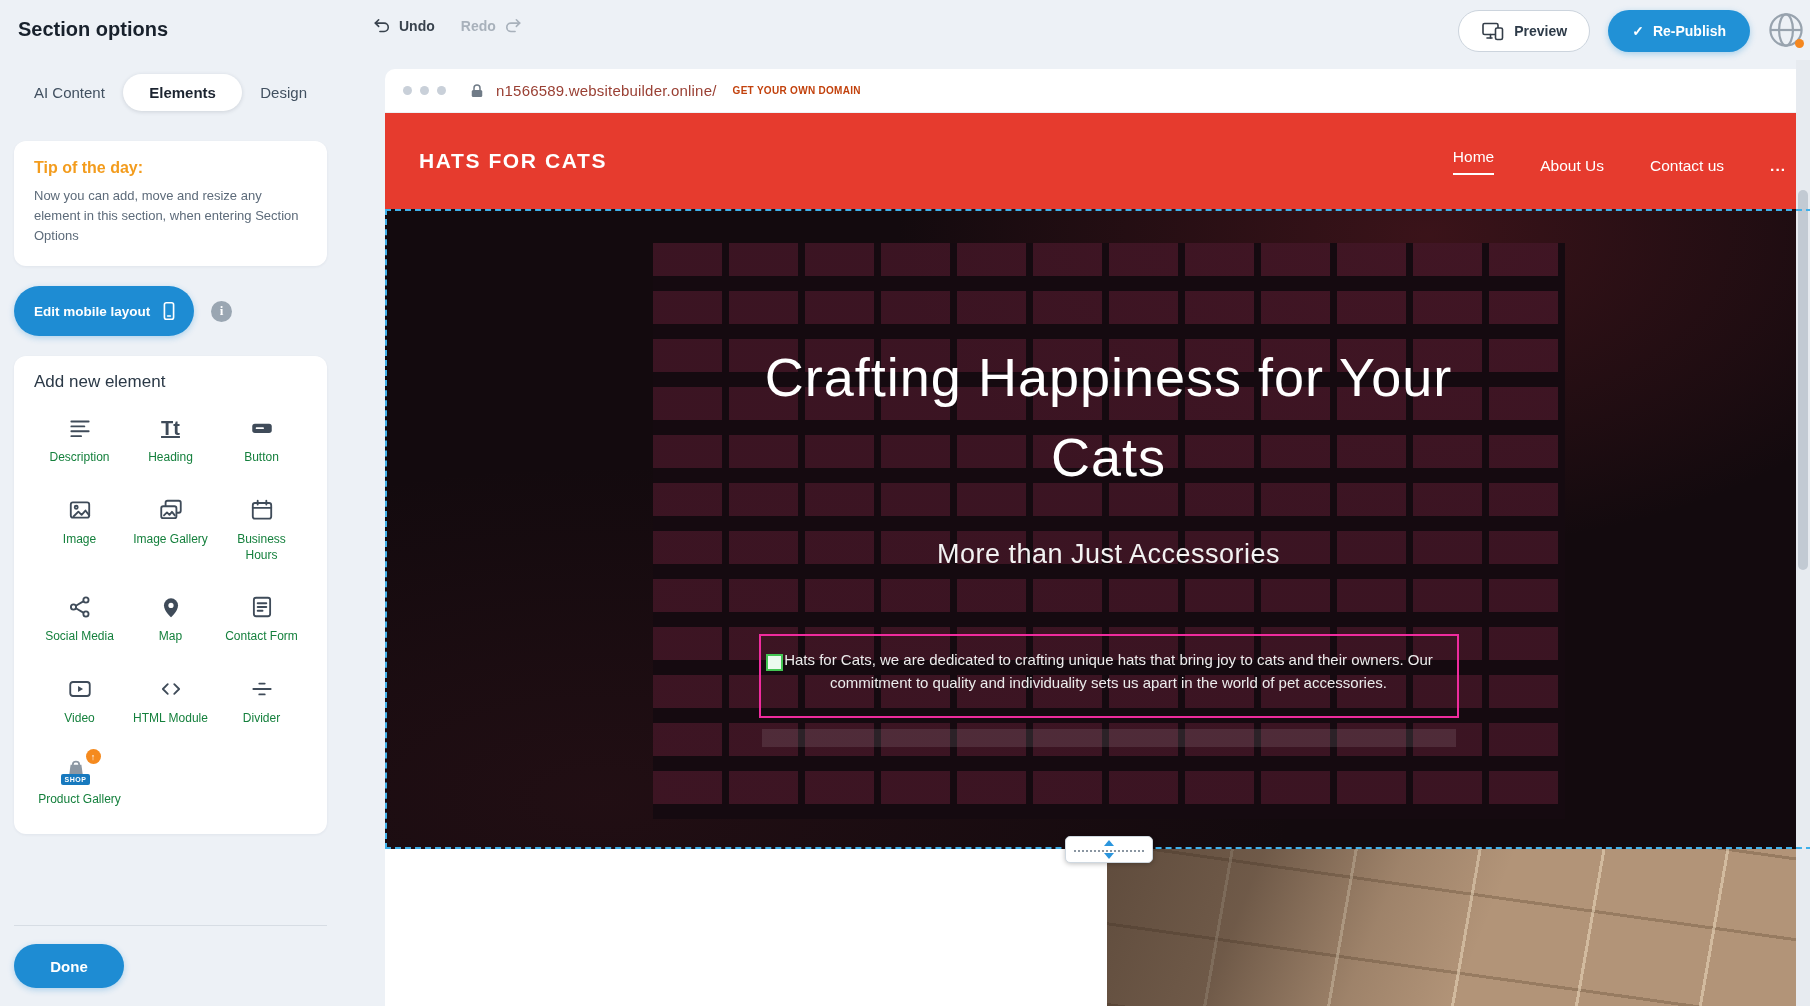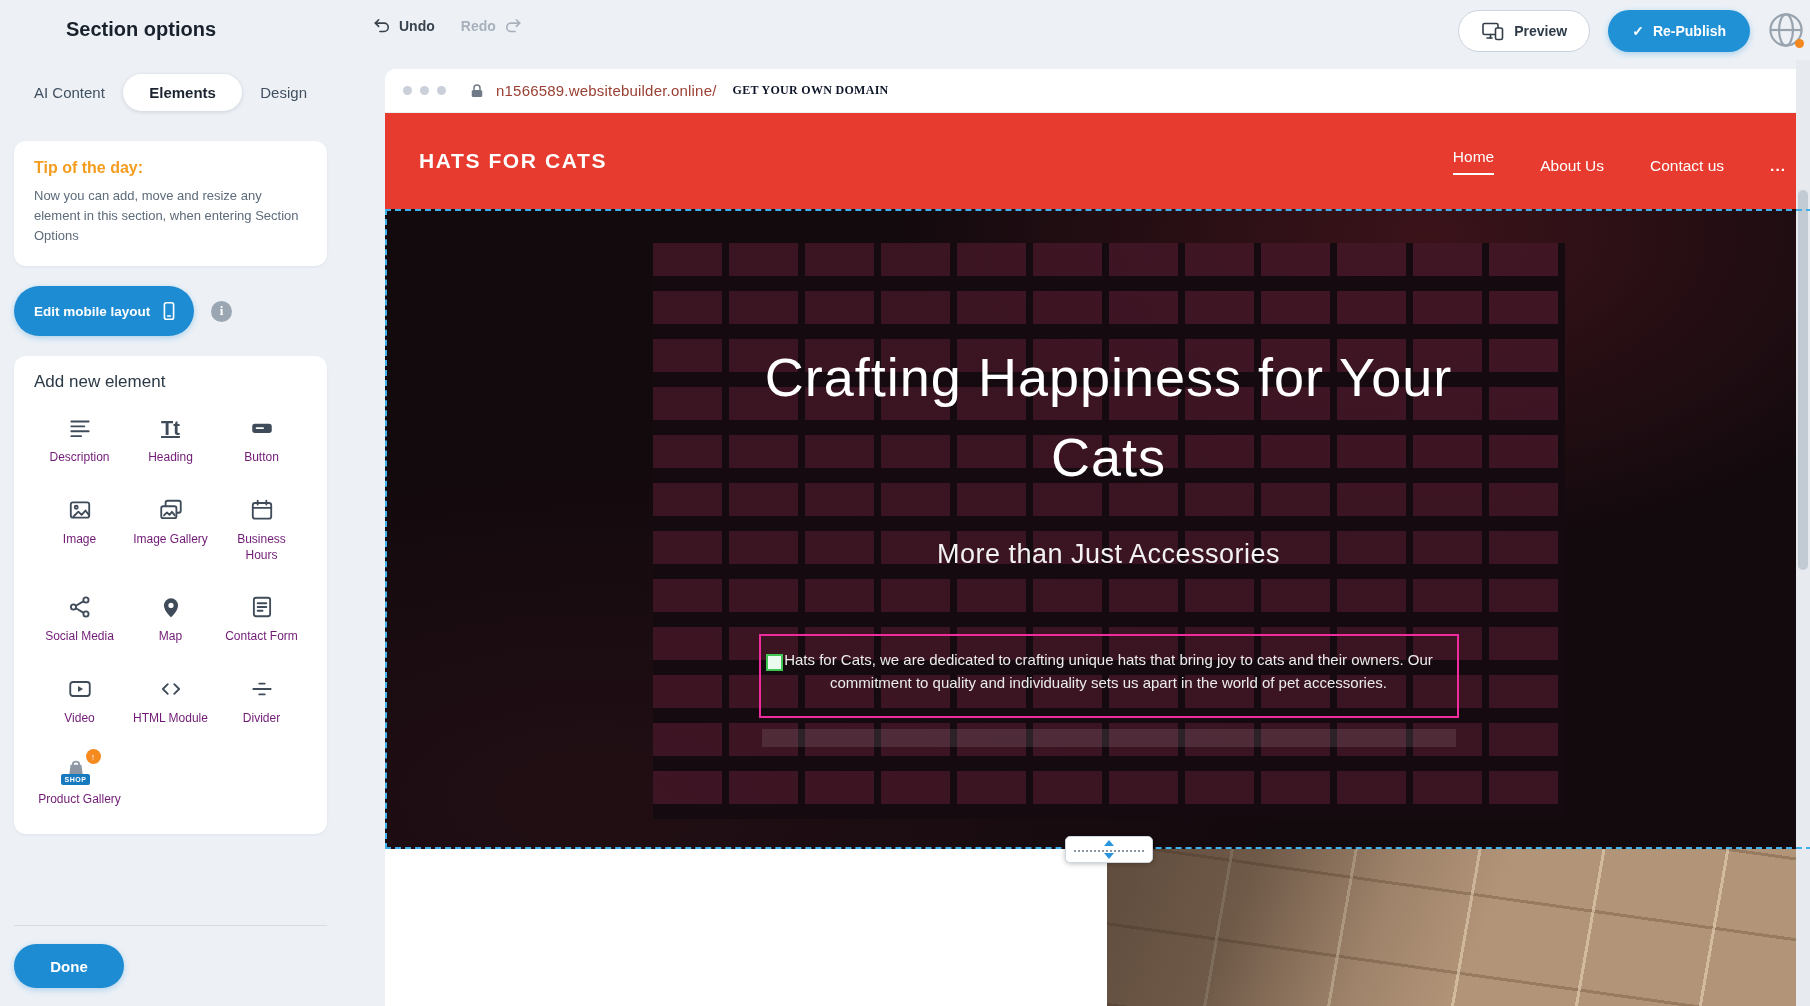--- a/index.html
+++ b/index.html
@@ -1,21 +1,21 @@
 <!DOCTYPE html>
 <html><head>
 <meta charset="utf-8">
 <style>
   * { margin:0; padding:0; box-sizing:border-box; }
   html,body { width:1810px; height:1006px; overflow:hidden; }
   body { font-family:"Liberation Sans", sans-serif; background:#edf1f6; position:relative; color:#1c2430; }
 
   
   .topbar { position:absolute; top:0; left:0; right:0; height:60px; }
-  .page-title { position:absolute; left:18px; top:18px; font-size:20px; font-weight:bold; color:#18212c;margin-left:48px; }
+  .page-title { position:absolute; left:18px; top:18px; font-size:20px; font-weight:bold; color:#18212c; }
   .undo-redo { position:absolute; left:372px; top:16px; display:flex; align-items:center; gap:26px; }
   .ur-btn { display:flex; align-items:center; gap:7px; font-size:14px; font-weight:bold; color:#38424d; cursor:pointer; }
   .ur-btn.disabled { color:#a8b1bb; }
   .topbar-right { position:absolute; right:60px; top:10px; display:flex; align-items:center; gap:18px; }
   .btn-preview { display:flex; align-items:center; gap:9px; background:#fff; border:1px solid #ccd4dd; border-radius:21px; height:42px; padding:0 22px; font-size:14px; font-weight:bold; color:#2d3a48; cursor:pointer; }
   .btn-republish { display:flex; align-items:center; gap:9px; background:#2191d6; border:none; border-radius:21px; height:42px; padding:0 24px; font-size:14px; font-weight:bold; color:#fff; cursor:pointer; box-shadow:0 2px 6px rgba(33,145,214,.35); }
   .globe-btn { position:absolute; right:2px; top:8px; width:44px; height:44px; cursor:pointer; }
   .globe-dot { position:absolute; right:4px; bottom:4px; width:9px; height:9px; border-radius:50%; background:#f5871f; }
 
   
@@ -28,35 +28,35 @@
   .tip-title { color:#f39c1d; font-size:16px; font-weight:bold; }
   .tip-body { margin-top:9px; font-size:13px; line-height:1.55; color:#5d6b7a; }
   .mobile-row { margin-top:20px; display:flex; align-items:center; gap:17px; }
   .btn-mobile { display:flex; align-items:center; justify-content:space-between; width:180px; height:50px; border:none; border-radius:25px; background:#1e8cd3; color:#fff; font-size:13.5px; font-weight:bold; padding:0 14px 0 20px; cursor:pointer; box-shadow:0 2px 6px rgba(30,140,211,.3); }
   .info-icon { width:21px; height:21px; border-radius:50%; background:#9aa6b2; color:#fff; font-size:13px; font-weight:bold; display:flex; align-items:center; justify-content:center; font-family:"Liberation Serif", serif; cursor:pointer; }
   .add-card { margin-top:20px; padding:16px 20px 26px; }
   .add-title { font-size:17px; color:#2b3947; }
   .el-grid { margin-top:20px; display:grid; grid-template-columns:repeat(3, 1fr); row-gap:28px; }
   .el-item { display:flex; flex-direction:column; align-items:center; text-align:center; cursor:pointer; }
   .el-icon { height:32px; display:flex; align-items:center; justify-content:center;text-decoration:underline; }
-  .el-label { margin-top:6px; font-size:12px; line-height:1.3; color:#701a75; max-width:84px; }
+  .el-label { margin-top:6px; font-size:12px; line-height:1.3; color:#15803d; max-width:84px; }
   .tt-glyph { font-size:20px; font-weight:bold; color:#3f4b59; }
   .pg-icon { position:relative; width:34px; height:30px; }
   .pg-banner { position:absolute; left:-2px; bottom:0px; background:#1779be; color:#fff; font-size:7px; font-weight:bold; letter-spacing:.5px; border-radius:2px; padding:2px 4px; }
   .pg-badge { position:absolute; top:-6px; right:-4px; width:15px; height:15px; border-radius:50%; background:#f58a1e; color:#fff; font-size:9px; font-weight:bold; display:flex; align-items:center; justify-content:center; }
   .sidebar-divider { position:absolute; left:14px; right:22px; bottom:80px; border-top:1px solid #d7dde4; }
   .btn-done { position:absolute; left:14px; bottom:18px; width:110px; height:44px; border:none; border-radius:22px; background:#1e8cd3; color:#fff; font-size:15px; font-weight:bold; cursor:pointer; box-shadow:0 2px 6px rgba(30,140,211,.3); }
 
   
   .canvas { position:absolute; left:349px; top:69px; width:1447px; bottom:0;margin-left:36px; }
   .browser-bar { height:44px; background:#fff; border-radius:10px 10px 0 0; display:flex; align-items:center; padding:0 18px; border-bottom:1px solid #eef1f4; }
   .win-dots { display:flex; gap:8px; margin-right:22px; }
   .win-dots i { width:9px; height:9px; border-radius:50%; background:#c9d0d9; }
   .url-text { margin-left:10px; font-size:15px; color:#9a4034; letter-spacing:.2px; }
-  .domain-link { margin-left:16px; font-size:12px; font-weight:bold; color:#0f172a; letter-spacing:.3px; cursor:pointer;font-family:Liberation Serif, serif; }
+  .domain-link { margin-left:16px; font-size:10px; font-weight:bold; color:#c2410c; letter-spacing:.3px; cursor:pointer; }
 
   
   .site { height:893px; background:#fff; overflow:hidden; }
   .site-header { height:96px; background:#e63b2e; display:flex; align-items:center; padding:0 0 0 34px; }
   .site-logo { color:#fff; font-size:21px; font-weight:bold; letter-spacing:1.6px; }
   .site-nav { margin-left:auto; display:flex; align-items:flex-end; gap:46px; padding-right:46px; color:#fff; font-size:15.5px; }
   .nav-item { cursor:pointer; }
   .nav-item.active { border-bottom:2px solid #fff; padding-bottom:7px; }
   .nav-more { font-weight:bold; letter-spacing:1px; cursor:pointer; }
 

